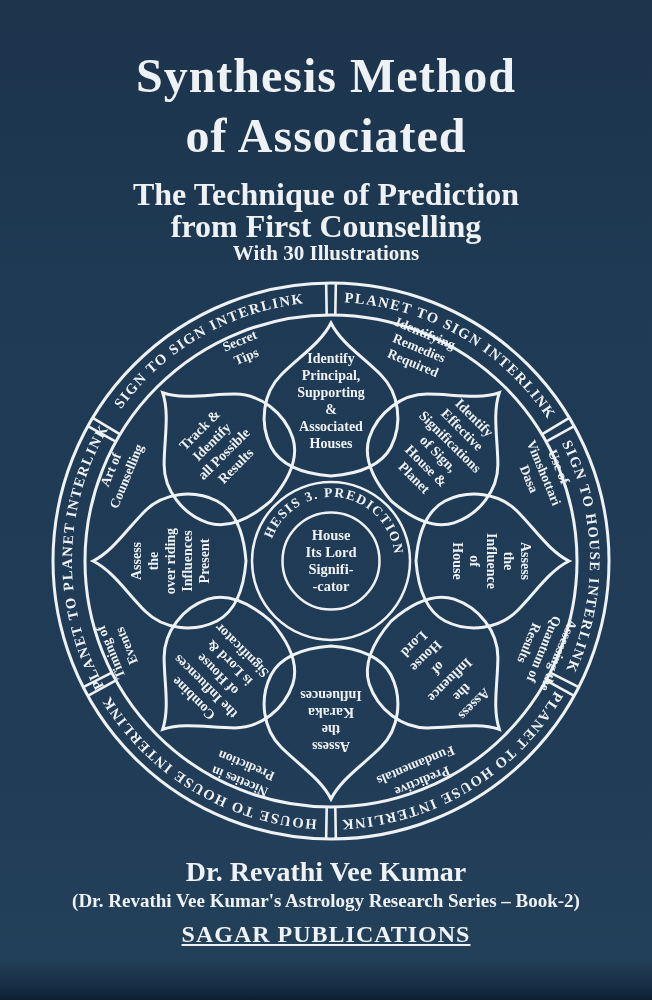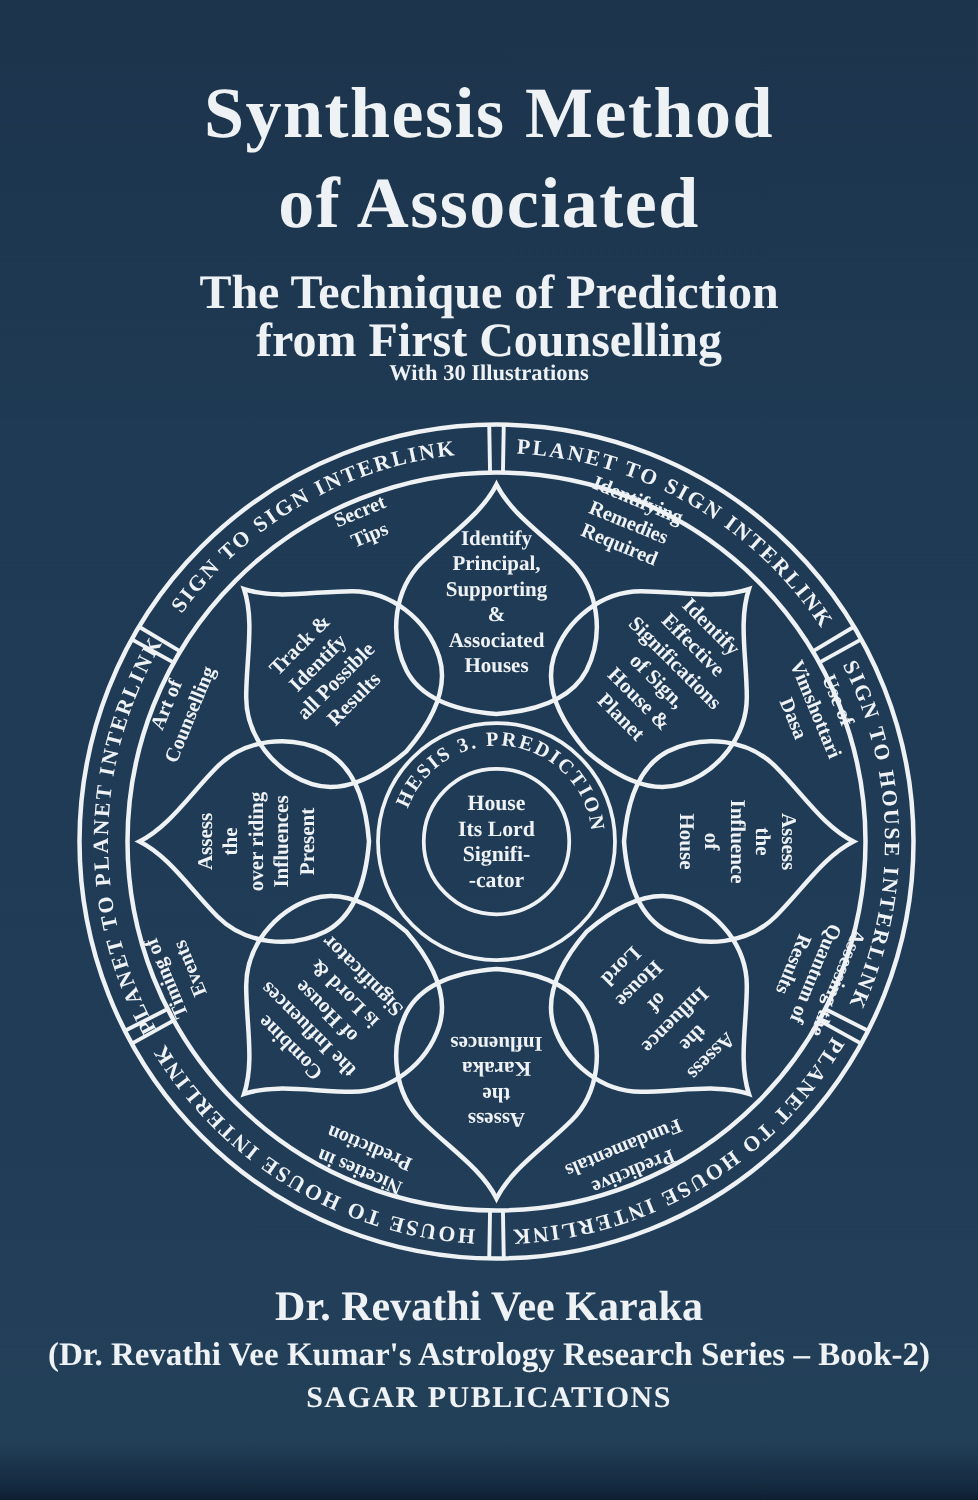--- a/index.html
+++ b/index.html
@@ -5,24 +5,24 @@
   html,body{margin:0;padding:0;}
   body{
     width:652px;height:1000px;position:relative;overflow:hidden;
     background:linear-gradient(180deg,#1c344c 0%,#1f3a54 30%,#213c57 75%,#234059 96%,#14293e 99.2%,#0d1e30 100%);
     font-family:"Liberation Serif",serif;
     color:#eef2f4;
   }
   .abs{position:absolute;left:0;width:100%;text-align:center;}
   .title-main{font-size:48px;font-weight:bold;letter-spacing:1px;line-height:1.0;}
   .subtitle{font-size:32px;font-weight:bold;}
-  .subtitle-small{font-size:15px;font-weight:bold;}
+  .subtitle-small{font-size:21px;font-weight:bold;}
   .author{font-size:28px;font-weight:bold;}
-  .series{font-size:22px;font-weight:bold;}
-  .publisher{font-size:20px;font-weight:bold;letter-spacing:1px;}
+  .series{font-size:19px;font-weight:bold;}
+  .publisher{font-size:24px;font-weight:bold;letter-spacing:1px;text-decoration:underline;}
   svg{position:absolute;top:268px;left:0;}
   svg text{fill:#eef2f4;text-anchor:middle;}
   .ring-shape{fill:none;stroke:#eef2f4;stroke-width:3;}
   .tick{stroke:#eef2f4;stroke-width:2.6;}
   .petal{fill:none;stroke:#eef2f4;stroke-width:3;}
   .center-circle{fill:none;stroke:#eef2f4;stroke-width:2.5;}
   .ring-label{font-family:"Liberation Serif",serif;font-weight:bold;font-size:14.5px;letter-spacing:1.5px;}
   .petal-line{font-family:"Liberation Serif",serif;font-weight:bold;font-size:14px;}
   .inter-line{font-family:"Liberation Serif",serif;font-weight:bold;font-size:13.5px;}
   .center-ring-label{font-family:"Liberation Serif",serif;font-weight:bold;font-size:13.5px;letter-spacing:1.5px;}
@@ -198,15 +198,15 @@
   <circle class="center-circle" cx="331" cy="293" r="48.5"></circle>
   <text class="center-ring-label"><textPath href="#center-ring-path" startOffset="0">1. ANALYSIS  2. SYNTHESIS  3. PREDICTION</textPath></text>
   <g>
     <text class="core-line" x="331" y="272">House</text>
     <text class="core-line" x="331" y="289">Its Lord</text>
     <text class="core-line" x="331" y="306">Signifi-</text>
     <text class="core-line" x="331" y="323">-cator</text>
   </g>
 </svg>
 
-<div class="abs author" style="top:856px">Dr. Revathi Vee Karaka</div>
+<div class="abs author" style="top:856px">Dr. Revathi Vee Kumar</div>
 <div class="abs series" style="top:890px">(Dr. Revathi Vee Kumar's Astrology Research Series – Book-2)</div>
 <div class="abs publisher" style="top:921px">SAGAR PUBLICATIONS</div>
 
 </body></html>

